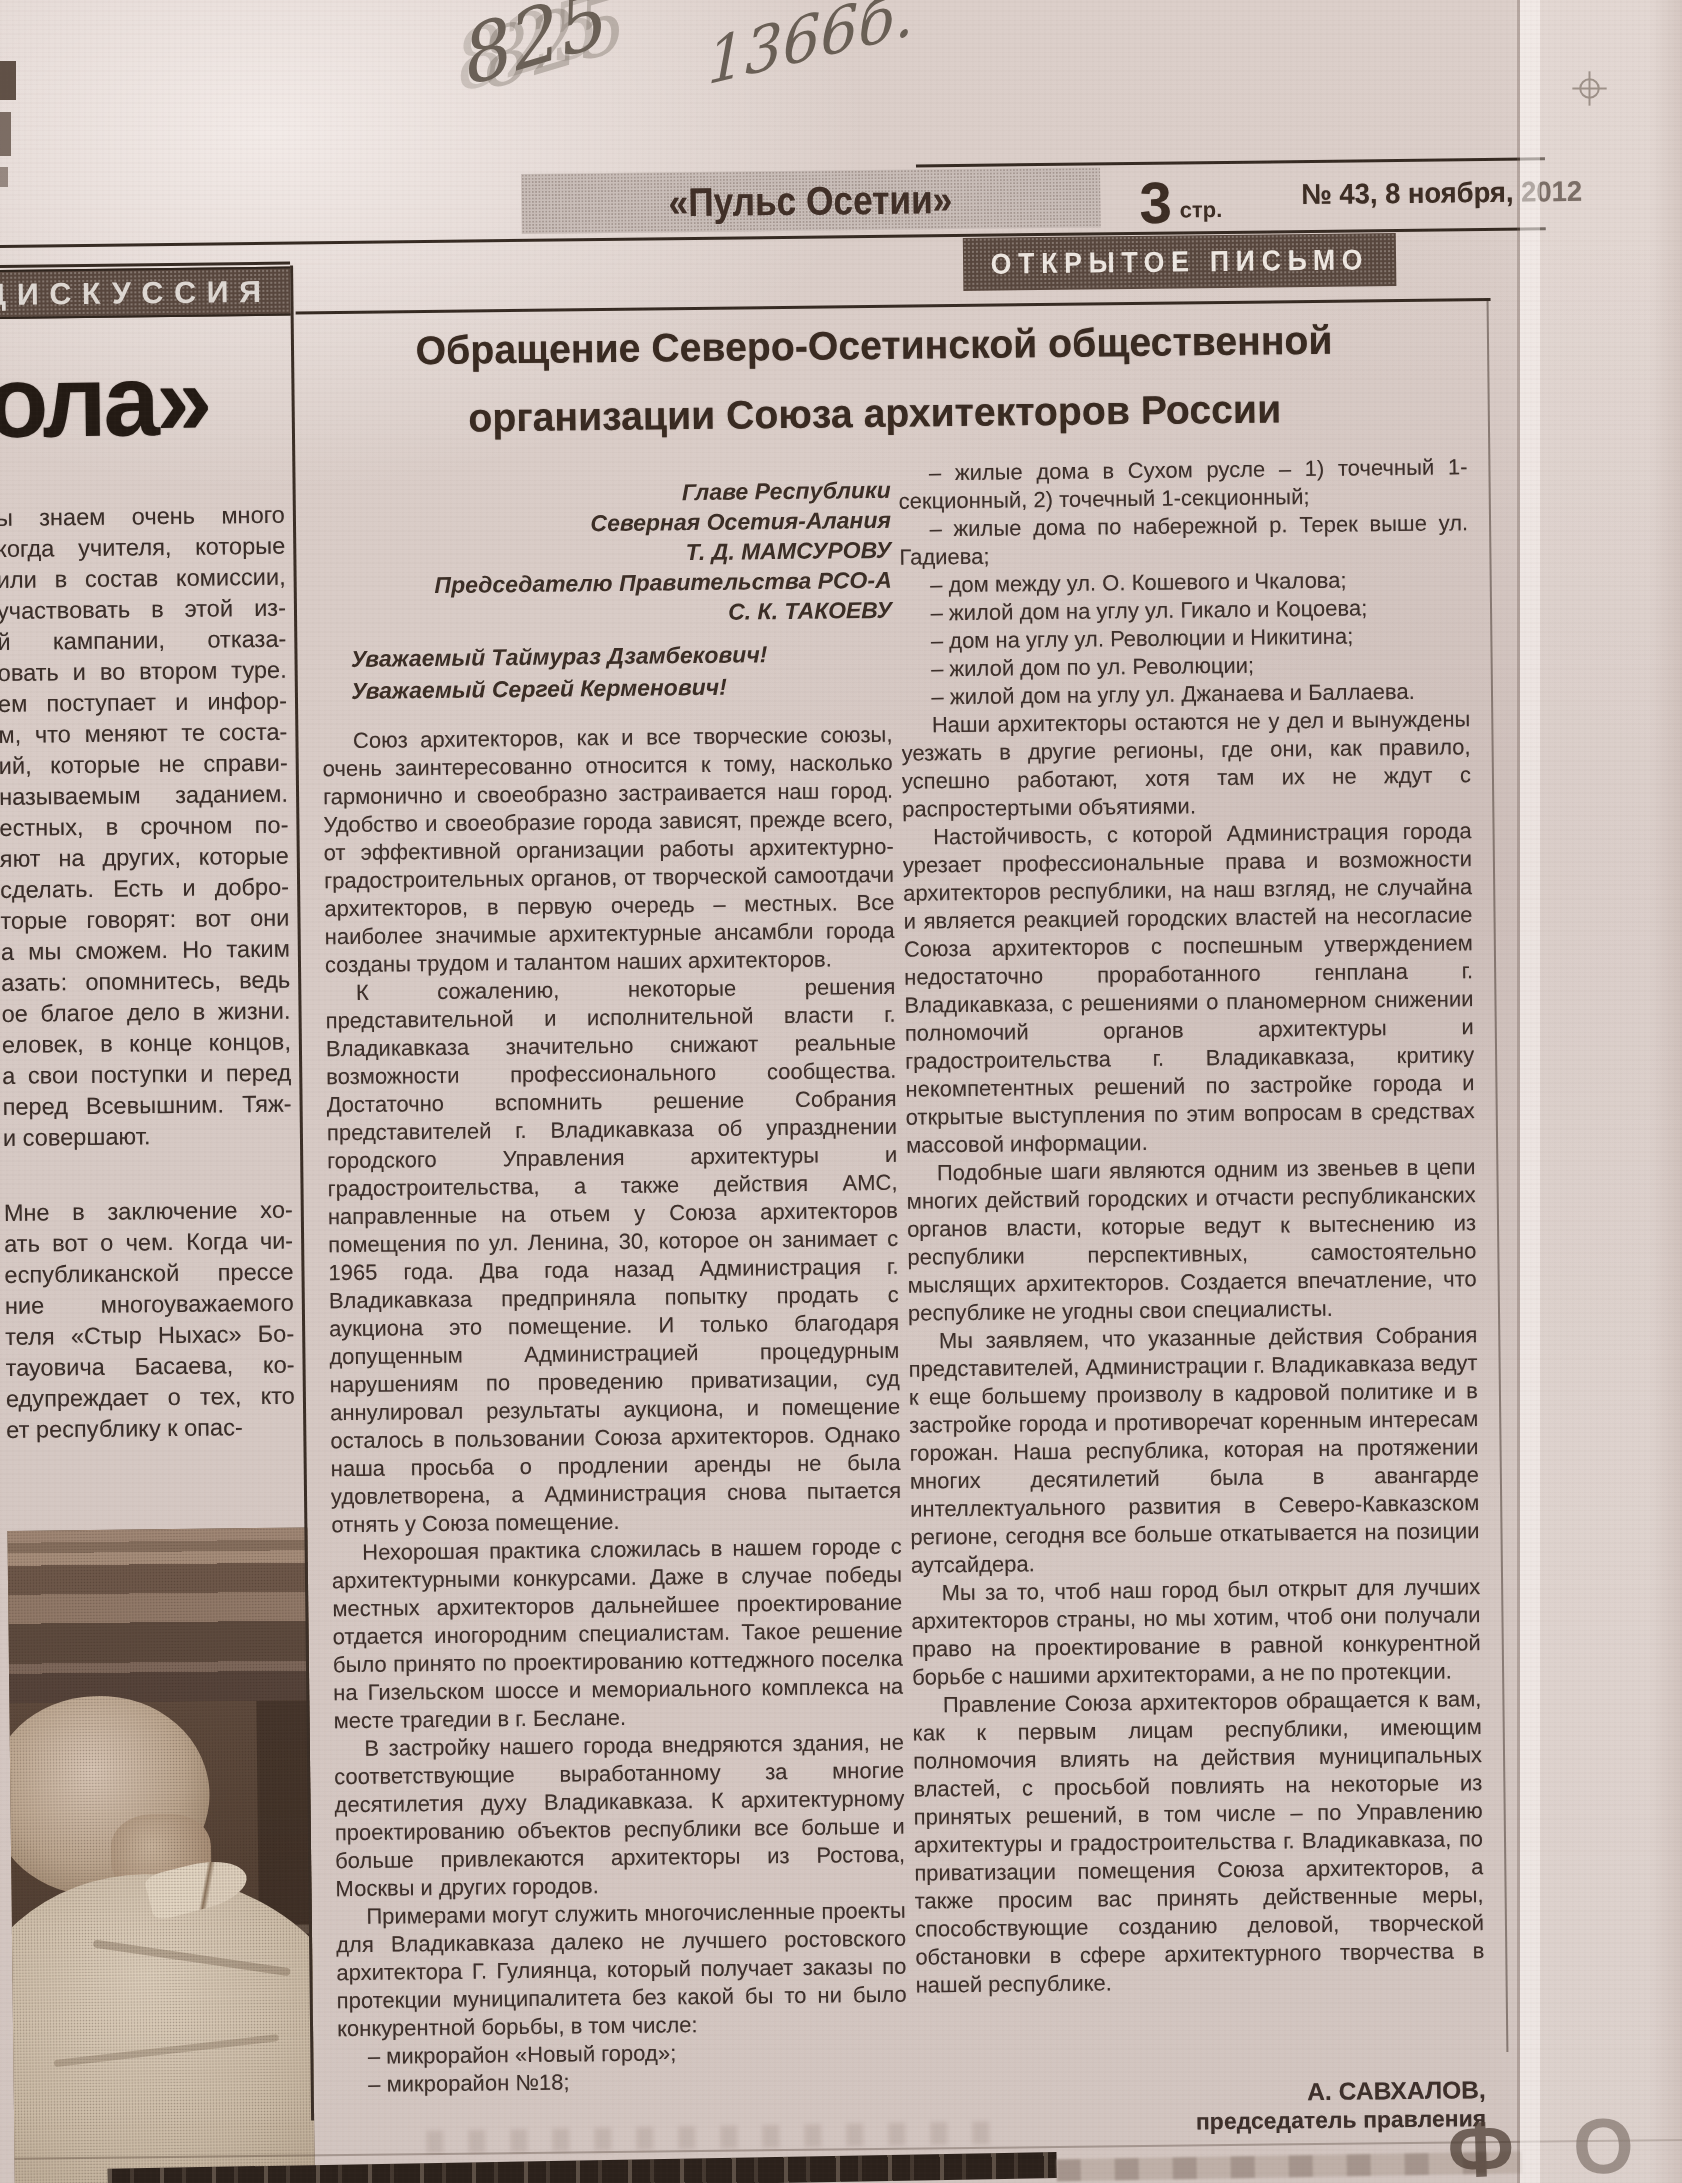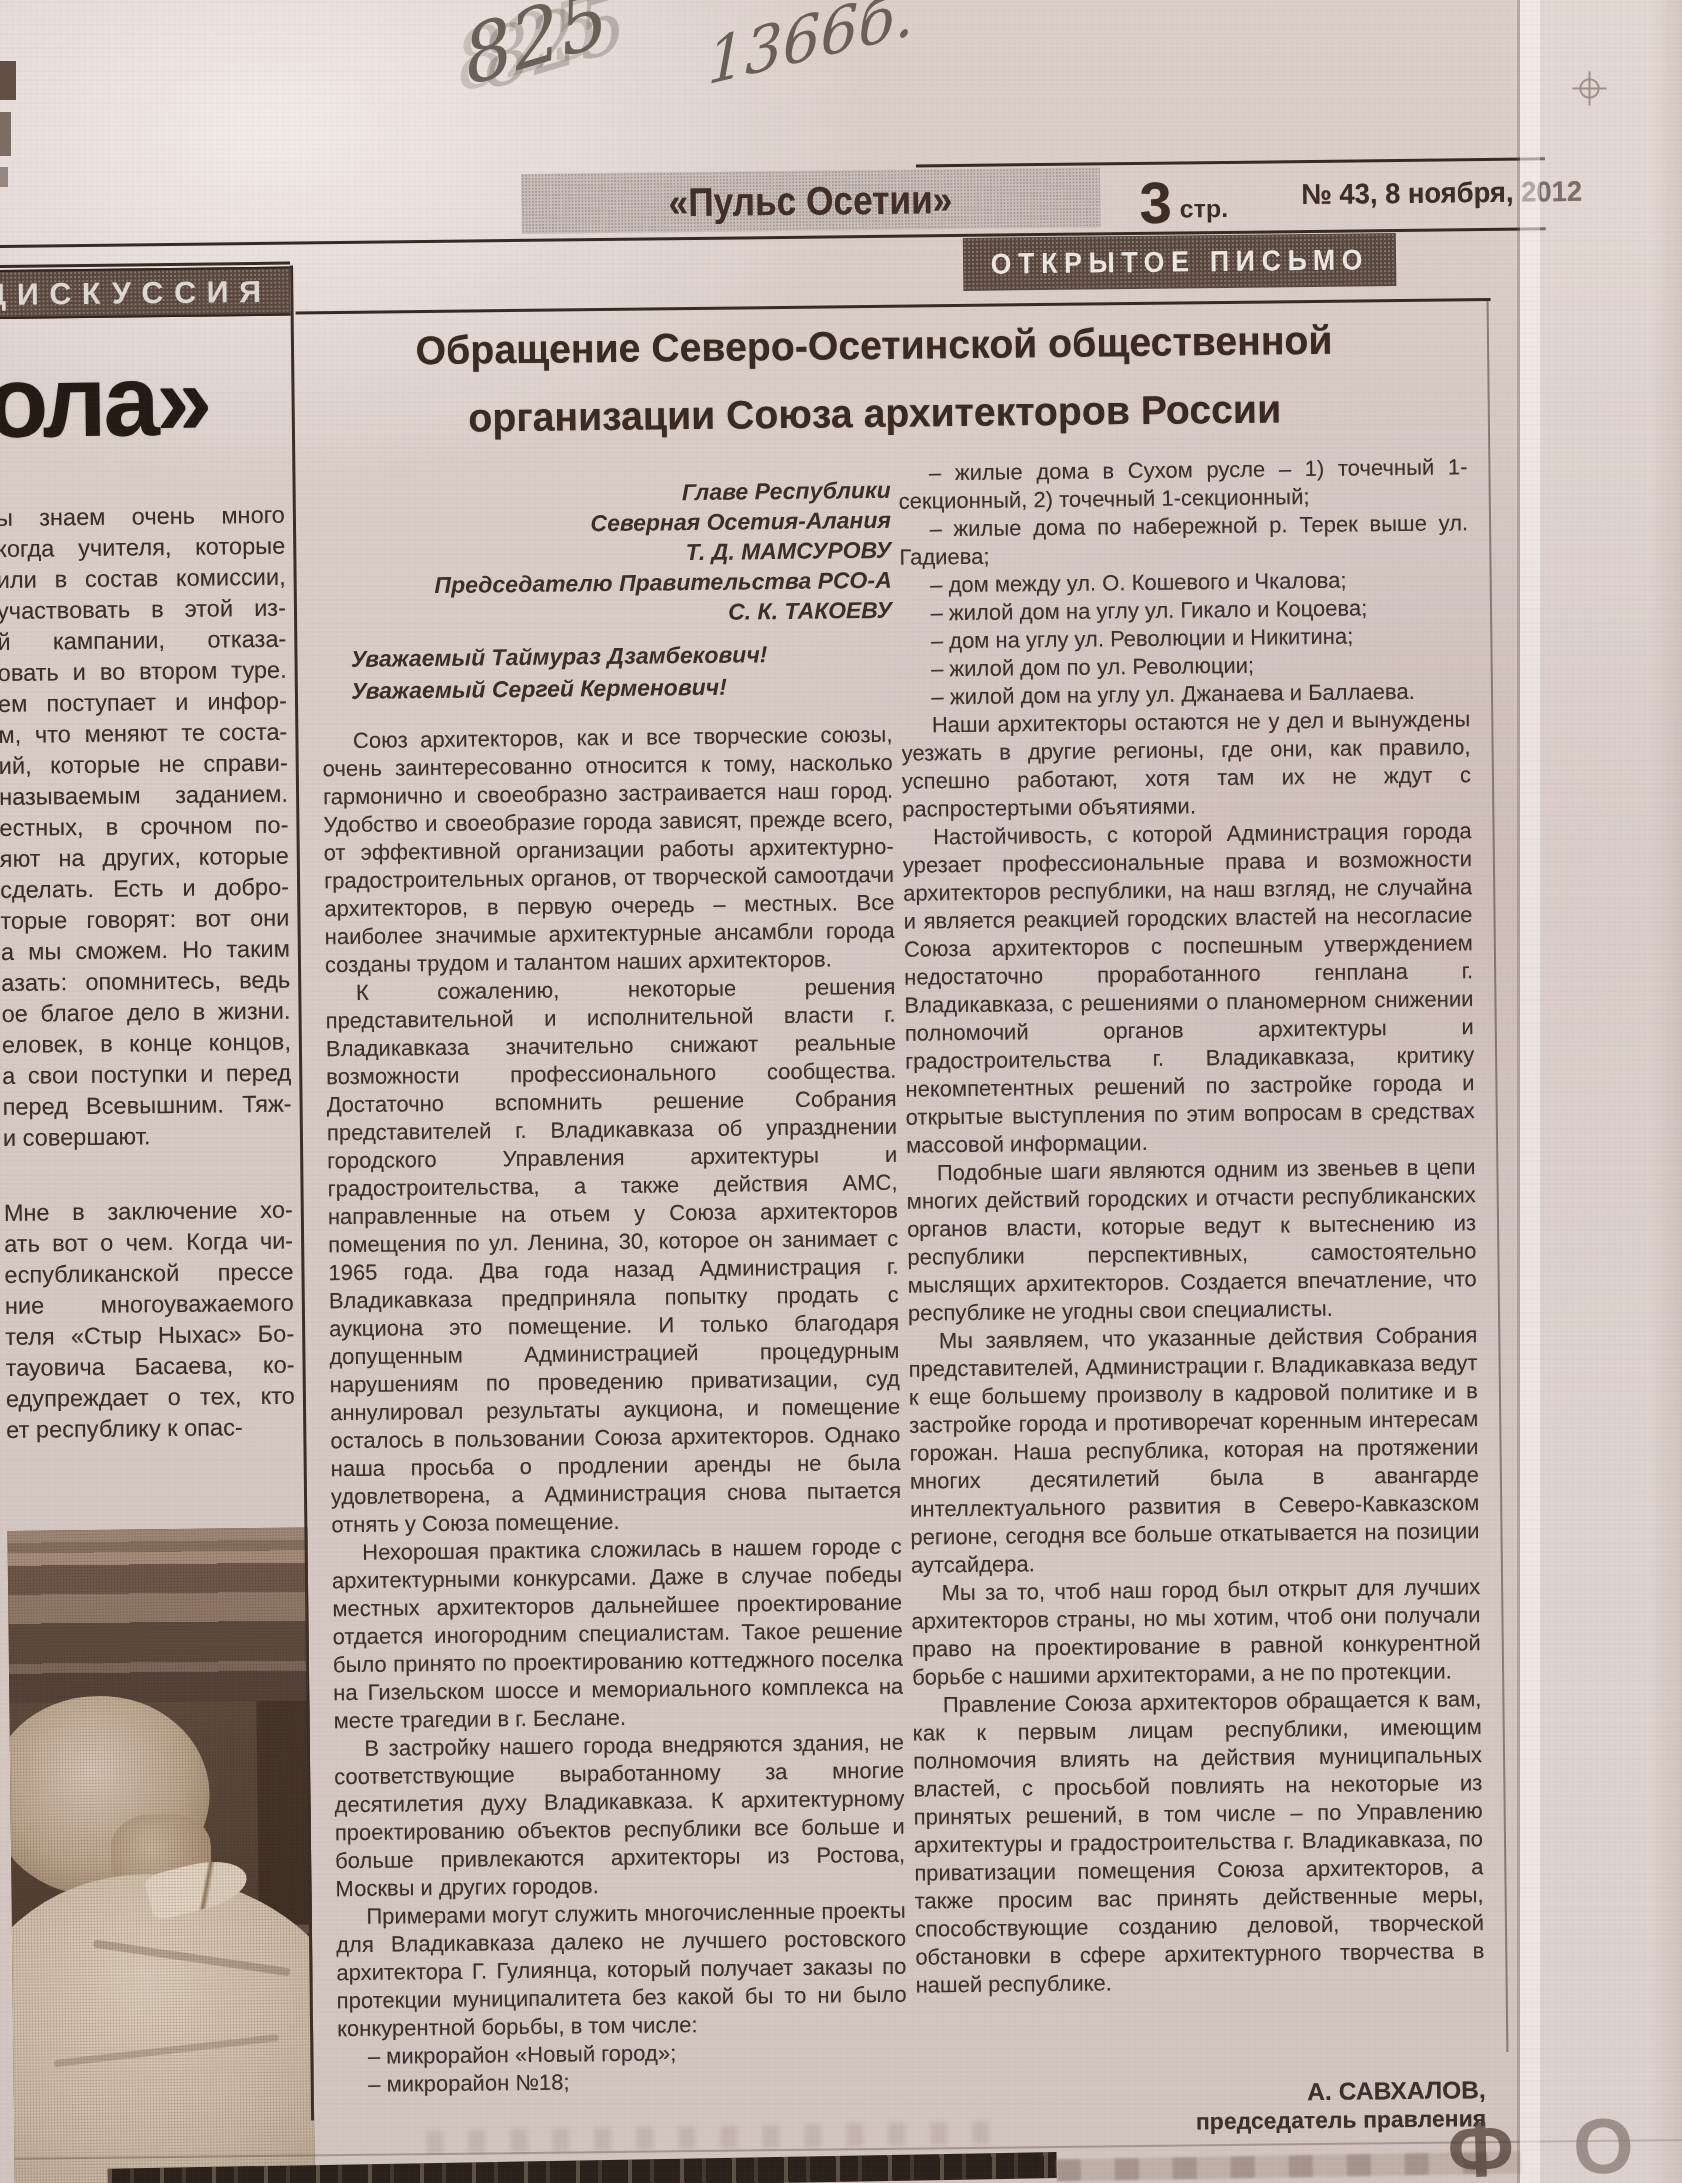--- a/index.html
+++ b/index.html
@@ -55,21 +55,21 @@
   .masthead-box{
     left:529px;top:170px;width:579px;height:60px;
     display:flex;align-items:center;justify-content:center;
   }
   .masthead-title{
     font-size:40px;font-weight:bold;color:#402f27;letter-spacing:0px;
     transform:scaleX(.88);white-space:nowrap;text-shadow:0 0 0.7px rgba(64,47,39,.5);
   }
   .pagenum-wrap{left:1147px;top:166px;height:64px;display:flex;align-items:flex-end;gap:8px;color:#3c2d24;}
   .pagenum{font-size:58px;font-weight:bold;line-height:.82;text-shadow:0 0 0.7px rgba(60,45,36,.5);}
-  .pagenum-label{font-size:25px;font-weight:bold;padding-bottom:2.7px;text-align:right;}
+  .pagenum-label{font-size:22px;font-weight:bold;padding-bottom:2.7px;text-align:right;}
   .issue{
     left:1309px;top:183px;font-size:28.5px;font-weight:bold;color:#3c2d24;white-space:nowrap;
     transform:scaleX(.96);transform-origin:left center;text-shadow:0 0 0.7px rgba(60,45,36,.45);
   }
   
   .disc-bar{
     left:0px;top:260px;width:297px;height:49px;
     display:flex;align-items:center;justify-content:flex-end;padding-right:18.6px;box-sizing:border-box;
     border-top:2px solid #2e241d;border-bottom:2px solid #2e241d;
   }

